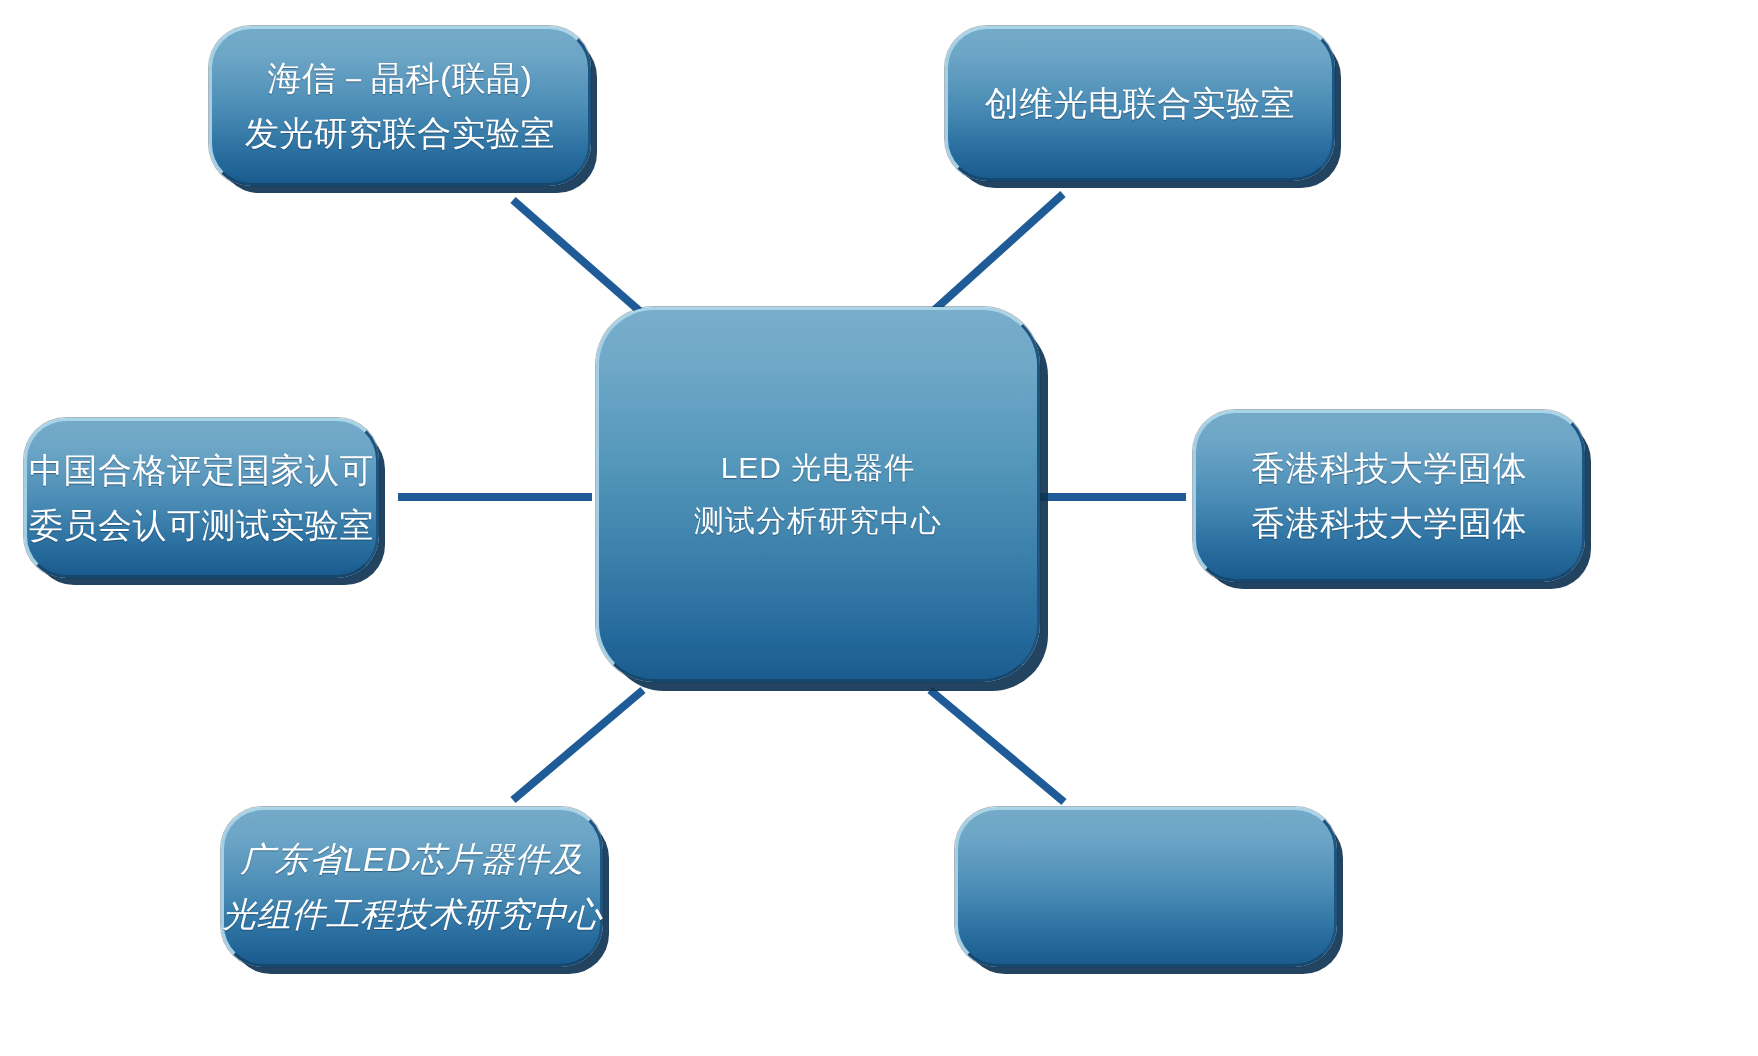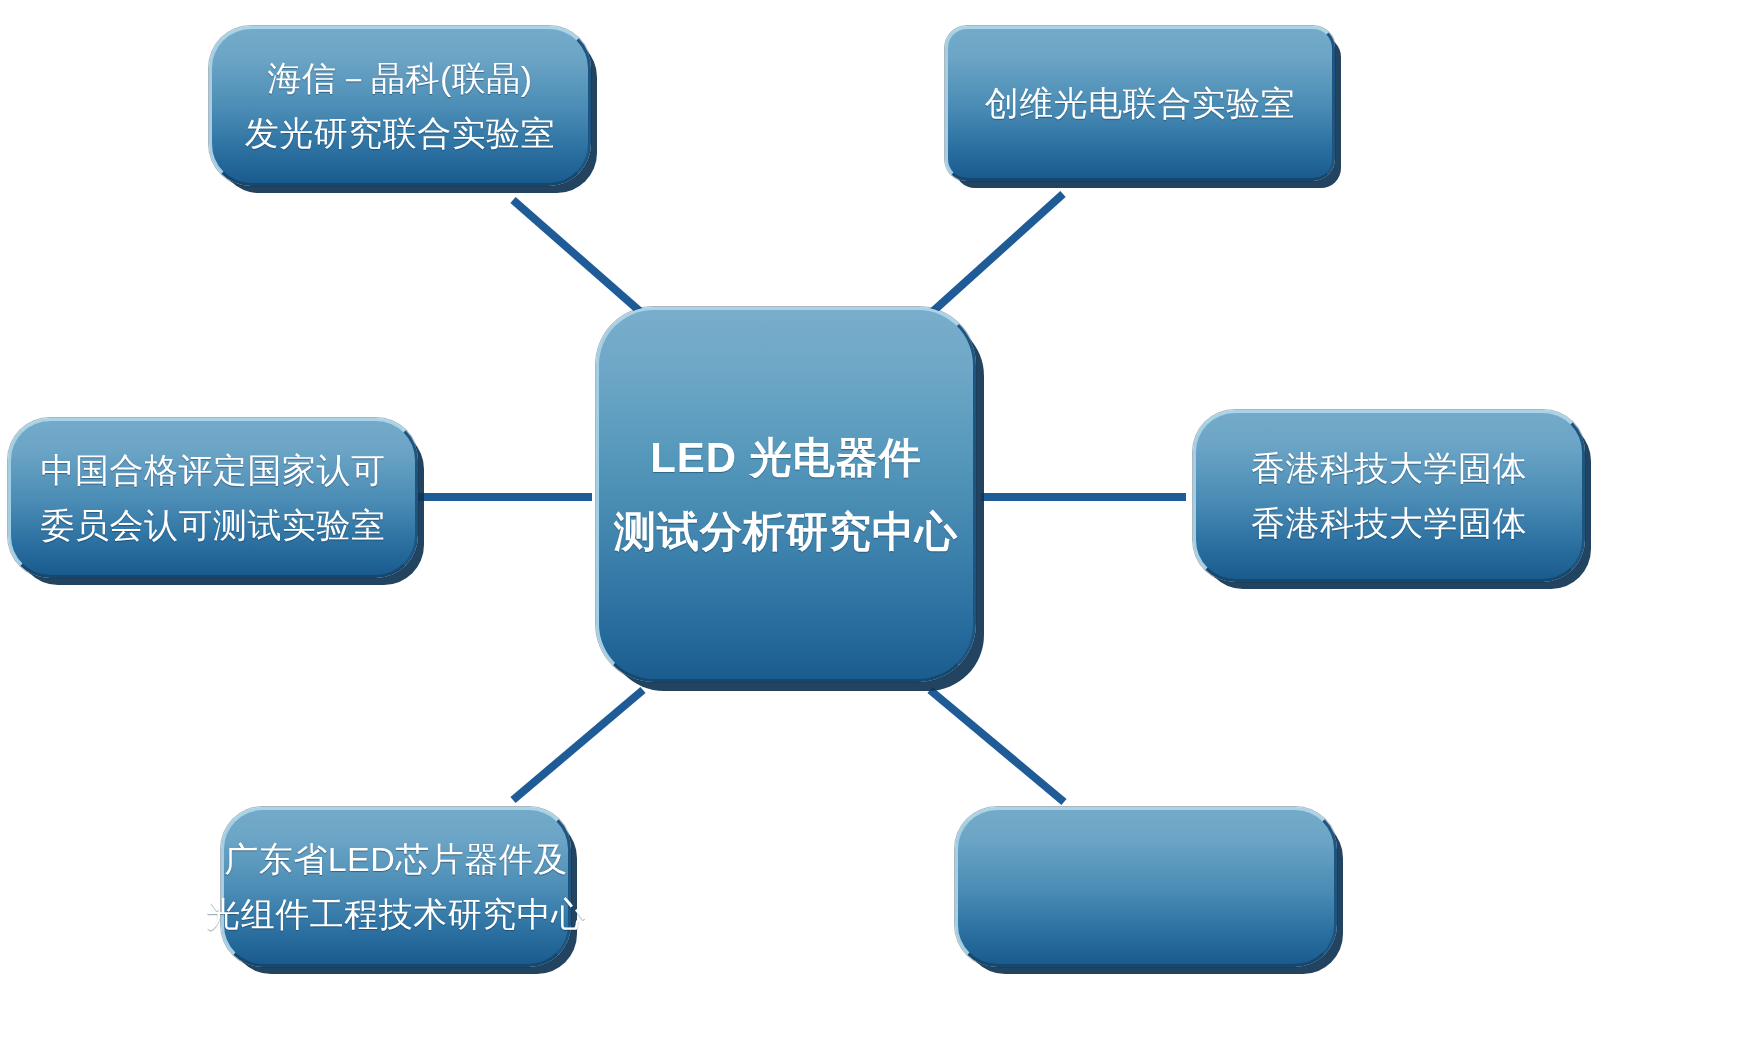--- a/index.html
+++ b/index.html
@@ -57,52 +57,51 @@
     white-space: nowrap;
   }
 
   
   .satellite {
     font-size: 34px;
     line-height: 1.62;
   }
   .satellite.single {
     line-height: 1.2;
-    border-radius: 22px;
   }
 
   
   #node-top-left {
     left: 209px;  top: 4px;   width: 382px; height: 160px;
   }
   #node-top-right {
     left: 945px;  top: 4px;   width: 390px; height: 155px;
   }
   #node-left {
-    left: 8px;    top: 396px; width: 410px; height: 160px;
+    left: 24px;    top: 396px; width: 355px; height: 160px;
   }
   #node-right {
     left: 1193px; top: 388px; width: 392px; height: 172px; justify-content: center;
   }
   #node-bottom-left {
-    left: 221px;  top: 785px; width: 350px; height: 160px;
+    left: 221px;  top: 785px; width: 382px; height: 160px; font-style: italic;
   }
   #node-bottom-right {
     left: 955px;  top: 785px; width: 382px; height: 160px;
   }
 
   
   #node-center {
     left: 596px;
     top: 285px;
-    width: 380px;
+    width: 444px;
     height: 375px;
     border-radius: 58px;
-    font-size: 42px;
-    font-weight: bold;
+    font-size: 30px;
+    font-weight: normal;
     line-height: 1.75;
     letter-spacing: 1px;
     background: linear-gradient(to bottom, #79aecb 0%, #6ea7c7 16%, #5396ba 42%, #3a7faa 68%, #256a9c 88%, #1b5c8e 100%);
     box-shadow:
       10px 11px 0 -2px rgba(16, 52, 82, 0.92),
       0 0 0 1px rgba(12, 44, 72, 0.35);
   }
 </style>
 </head>
 <body>

